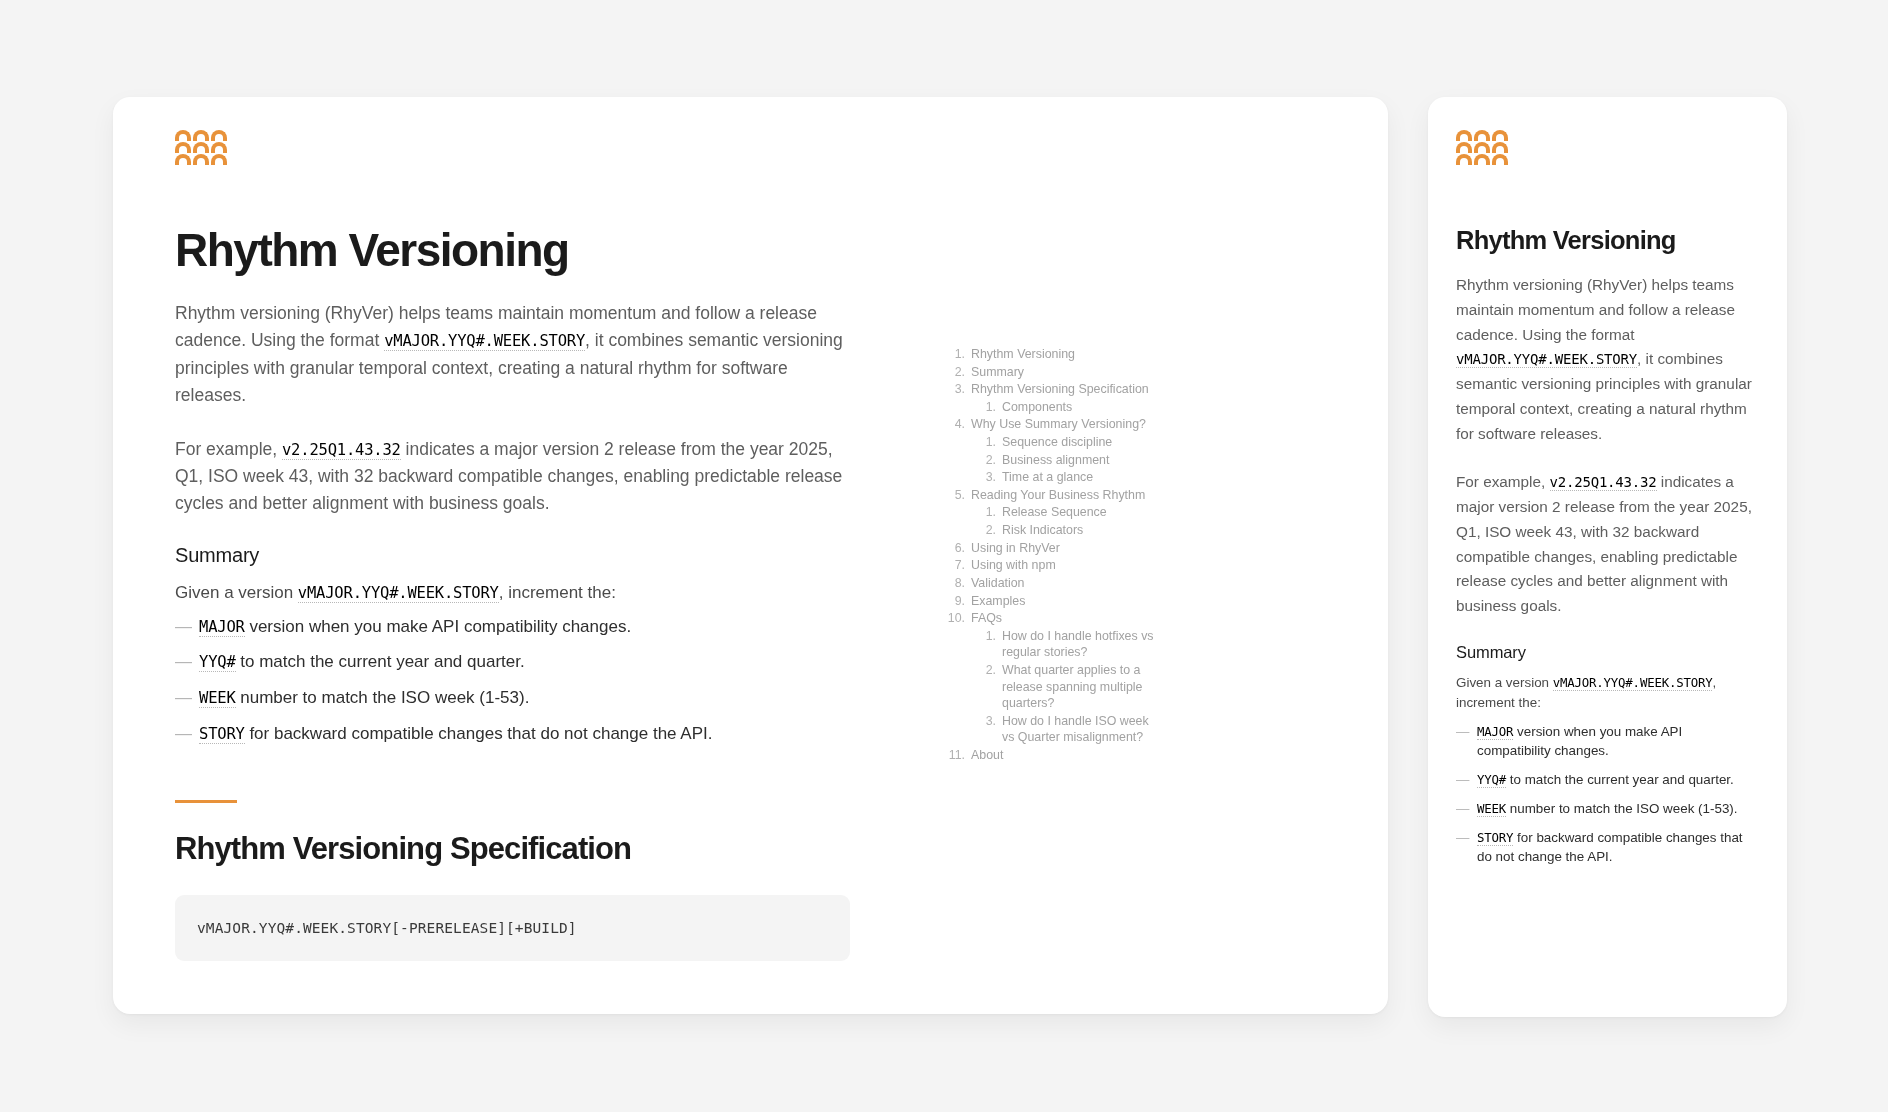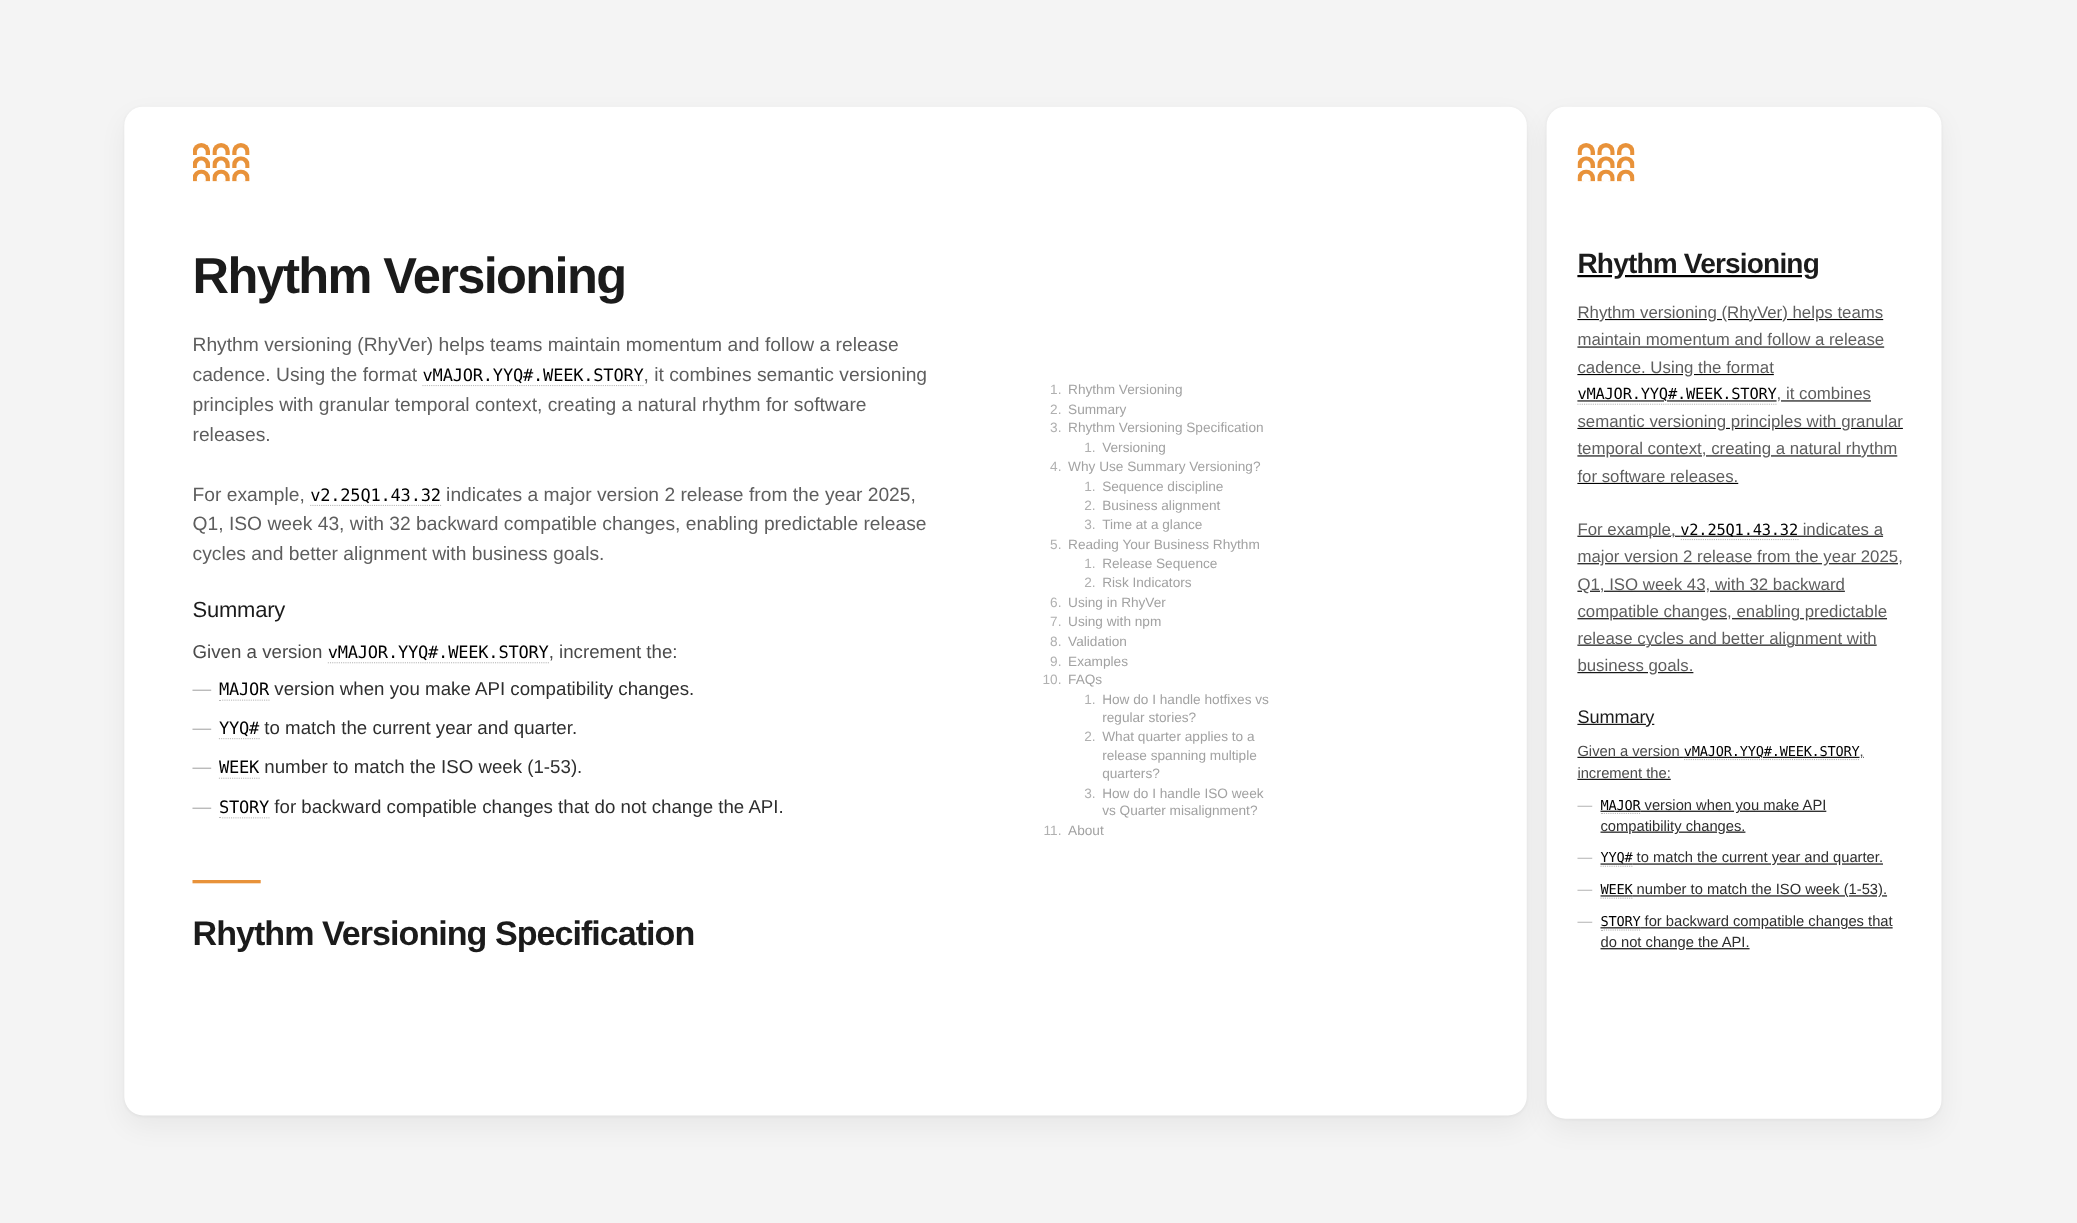--- a/index.html
+++ b/index.html
@@ -16,23 +16,22 @@
     font-family: "Liberation Sans", sans-serif;
     -webkit-font-smoothing: antialiased;
   }
 
   .stage {
     position: relative;
     width: 1888px;
     height: 1112px;
     display: flex;
     align-items: flex-start;
-    gap: 18px;
+    gap: 40px;
     padding: 97px 0 0 113px;
-    text-decoration: underline;
   }
 
   
   .card {
     background: #ffffff;
     border-radius: 17px;
     box-shadow: 0 1px 3px rgba(0,0,0,0.045),
                 0 10px 26px rgba(0,0,0,0.055);
     position: relative;
   }
@@ -265,30 +264,33 @@
           <li><span class="dash">—</span><code>MAJOR</code><span> version when you make API compatibility changes.</span></li>
           <li><span class="dash">—</span><code>YYQ#</code><span> to match the current year and quarter.</span></li>
           <li><span class="dash">—</span><code>WEEK</code><span> number to match the ISO week (1-53).</span></li>
           <li><span class="dash">—</span><code>STORY</code><span> for backward compatible changes that do not change the API.</span></li>
         </ul>
 
         <hr class="orange-rule">
 
         <h2 class="spec-title">Rhythm Versioning Specification</h2>
 
+        <div class="code-block">
+          <span class="code">vMAJOR.YYQ#.WEEK.STORY[-PRERELEASE][+BUILD]</span>
+        </div>
 
       </div>
 
       <div class="toc-col">
         <ol class="toc">
           <li><span>Rhythm Versioning</span></li>
           <li><span>Summary</span></li>
           <li><span>Rhythm Versioning Specification</span>
             <ol>
-              <li><span>Versioning</span></li>
+              <li><span>Components</span></li>
             </ol>
           </li>
           <li><span>Why Use Summary Versioning?</span>
             <ol>
               <li><span>Sequence discipline</span></li>
               <li><span>Business alignment</span></li>
               <li><span>Time at a glance</span></li>
             </ol>
           </li>
           <li><span>Reading Your Business Rhythm</span>

